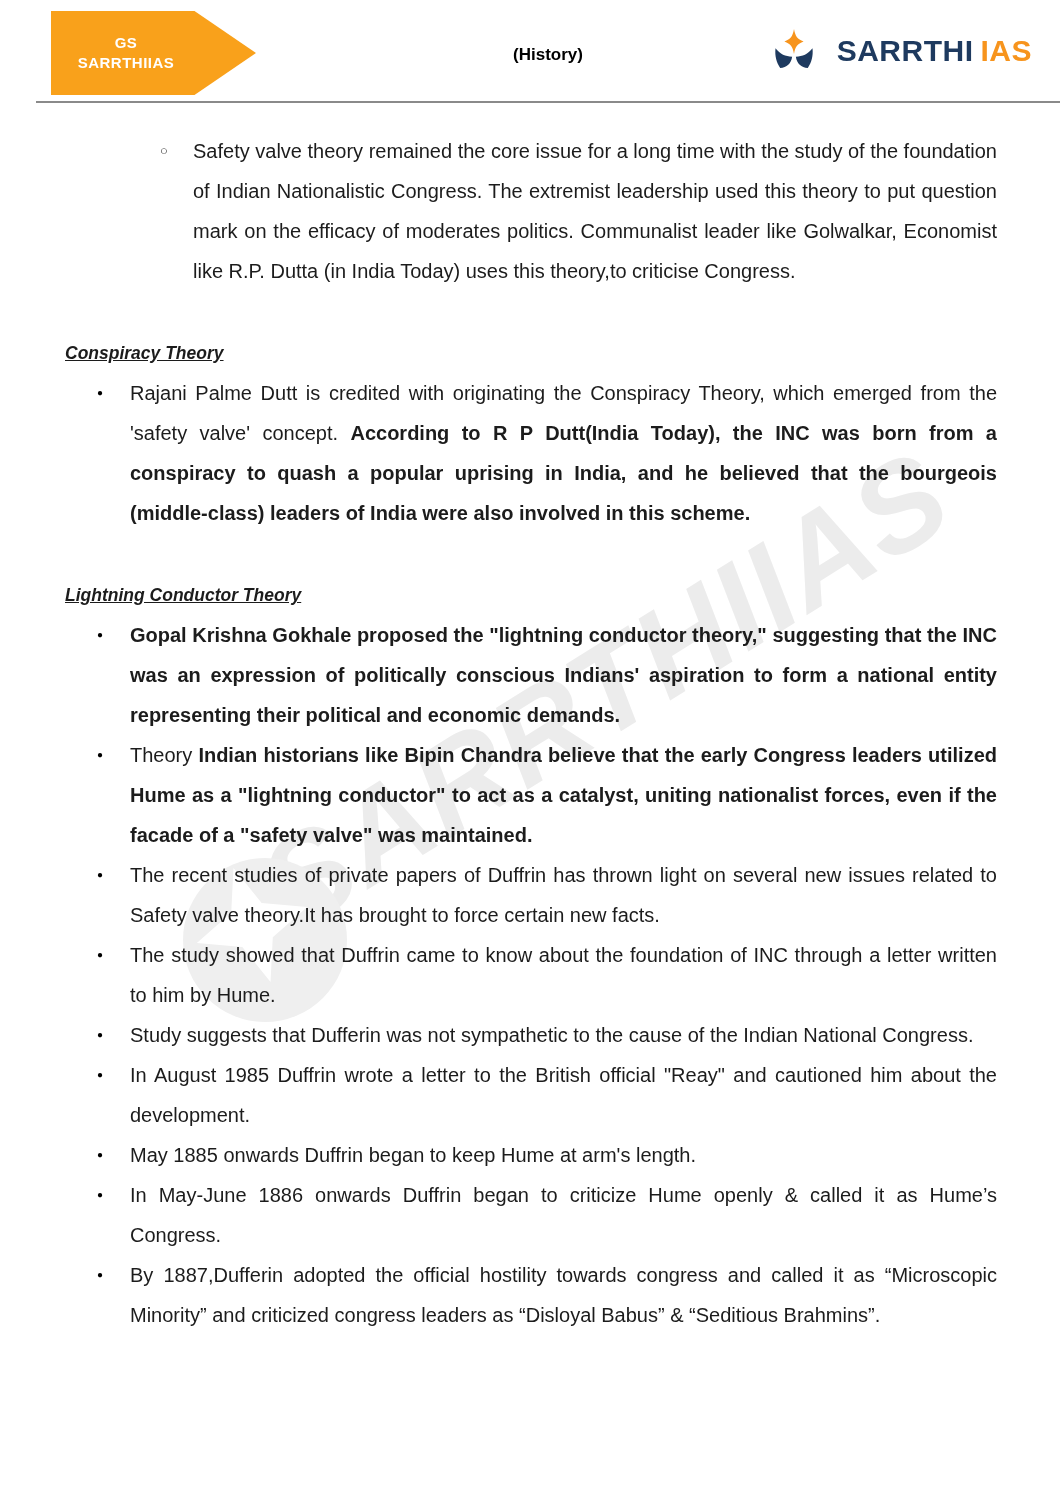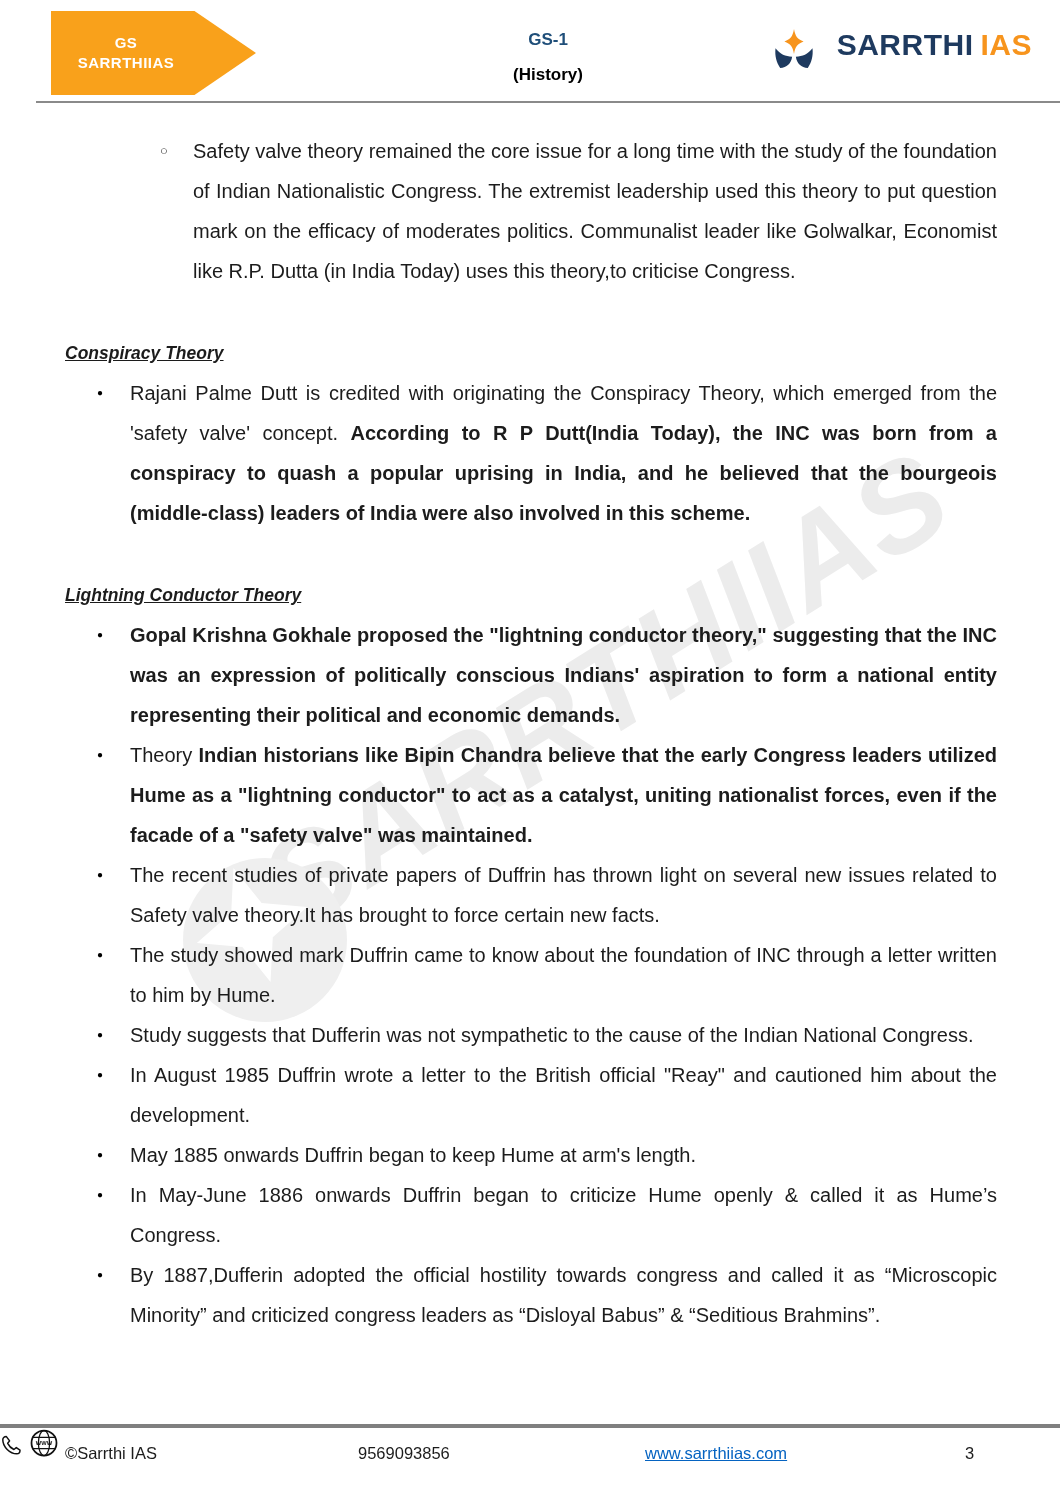--- a/index.html
+++ b/index.html
@@ -49,20 +49,21 @@
     text-align: center;
     font-weight: bold;
     font-size: 17px;
   }
   .course-code { color: #1F4E79; }
   .subject { color: #000000; margin-top: 15px; }
   .logo {
     position: absolute;
     right: 28px; top: 28px;
     display: flex;
+    align-items: center;
     gap: 20px;
   }
   .logo-text { font-weight: bold; font-size: 30px; letter-spacing: 0.5px; }
   .logo-word1 { color: #1E3A5F; }
   .logo-word2 { color: #F7941D; margin-left: 7px; }
 
   
   .watermark-text {
     position: absolute;
     left: 605px; top: 690px;
@@ -133,21 +134,20 @@
     <circle cx="85" cy="85" r="82" fill="#efefef"></circle>
     <path d="M72 10 L88 52 L130 70 L88 88 L72 130 L56 88 L14 70 L56 52 Z" fill="#ffffff" transform="rotate(-18 72 70)"></path>
   </svg>
 
   <div class="header">
     <div class="badge">
       <div>GS</div>
       <div>SARRTHIIAS</div>
     </div>
     <div class="center-title">
-      <div class="course-code">GS-1</div>
       <div class="subject">(History)</div>
     </div>
     <div class="logo">
       <svg width="46" height="46" viewBox="0 0 48 48">
         <path d="M24 1 C25.5 9 27.5 11.5 34 14 C27.5 16.5 25.5 19 24 27 C22.5 19 20.5 16.5 14 14 C20.5 11.5 22.5 9 24 1 Z" fill="#F7941D"></path>
         <path d="M6 20 C10 27 15 30 22 31 C20 38 15 41 8 41 C5 35 4 28 6 20 Z" fill="#1E3A5F" transform="rotate(-8 14 30)"></path>
         <path d="M42 20 C38 27 33 30 26 31 C28 38 33 41 40 41 C43 35 44 28 42 20 Z" fill="#1E3A5F" transform="rotate(8 34 30)"></path>
       </svg>
       <div class="logo-text">
         <span class="logo-word1">SARRTHI</span><span class="logo-word2">IAS</span>
@@ -177,21 +177,21 @@
       <span class="bullet-marker">●</span>
       <p class="para"><span>Theory </span><span class="b">Indian historians like Bipin Chandra believe that the early Congress leaders utilized Hume as a "lightning conductor" to act as a catalyst, uniting nationalist forces, even if the facade of a "safety valve" was maintained.</span></p>
     </div>
 
     <div class="bullet-row">
       <span class="bullet-marker">●</span>
       <p class="para">The recent studies of private papers of Duffrin has thrown light on several new issues related to Safety valve theory.It has brought to force certain new facts.</p>
     </div>
     <div class="bullet-row">
       <span class="bullet-marker">●</span>
-      <p class="para">The study showed mark Duffrin came to know about the foundation of INC through a letter written to him by Hume.</p>
+      <p class="para">The study showed that Duffrin came to know about the foundation of INC through a letter written to him by Hume.</p>
     </div>
     <div class="bullet-row">
       <span class="bullet-marker">●</span>
       <p class="para">Study suggests that Dufferin was not sympathetic to the cause of the Indian National Congress.</p>
     </div>
     <div class="bullet-row">
       <span class="bullet-marker">●</span>
       <p class="para">In August 1985 Duffrin wrote a letter to the British official "Reay" and cautioned him about the development.</p>
     </div>
     <div class="bullet-row">
@@ -202,29 +202,14 @@
       <span class="bullet-marker">●</span>
       <p class="para">In May-June 1886 onwards Duffrin began to criticize Hume openly &amp; called it as Hume’s Congress.</p>
     </div>
     <div class="bullet-row">
       <span class="bullet-marker">●</span>
       <p class="para">By 1887,Dufferin adopted the official hostility towards congress and called it as “Microscopic Minority” and criticized congress leaders as “Disloyal Babus” &amp; “Seditious Brahmins”.</p>
     </div>
 
   </div>
 
-  <div class="footer">
-    <span class="f-copy">©Sarrthi IAS</span>
-    <svg class="f-phone-icon" width="24" height="24" viewBox="0 0 24 24">
-      <path d="M6.4 2.6 C4 2.6 2.8 3.9 2.8 5.8 C2.8 12.8 9.8 19.8 16.8 19.8 C18.7 19.8 20 18.6 20 16.2 L16.3 13.6 L13.9 15.5 C11.2 14.2 9 12 7.7 9.3 L9.6 6.9 Z" fill="none" stroke="#111" stroke-width="1.5" stroke-linejoin="round"></path>
-    </svg>
-    <span class="f-phone">9569093856</span>
-    <svg class="f-globe-icon" width="30" height="30" viewBox="0 0 24 24">
-      <circle cx="12" cy="12" r="10" fill="none" stroke="#111" stroke-width="1.4"></circle>
-      <ellipse cx="12" cy="12" rx="4.5" ry="10" fill="none" stroke="#111" stroke-width="1"></ellipse>
-      <path d="M2.6 7.5 H21.4 M2.6 16.5 H21.4" stroke="#111" stroke-width="1" fill="none"></path>
-      <text x="12" y="13.8" text-anchor="middle" font-size="4.6" font-weight="bold" fill="#111" font-family="Liberation Sans, sans-serif">WWW</text>
-    </svg>
-    <a class="f-site" href="#">www.sarrthiias.com</a>
-    <span class="f-page">3</span>
-  </div>
 
 </div>
 
 </body></html>

